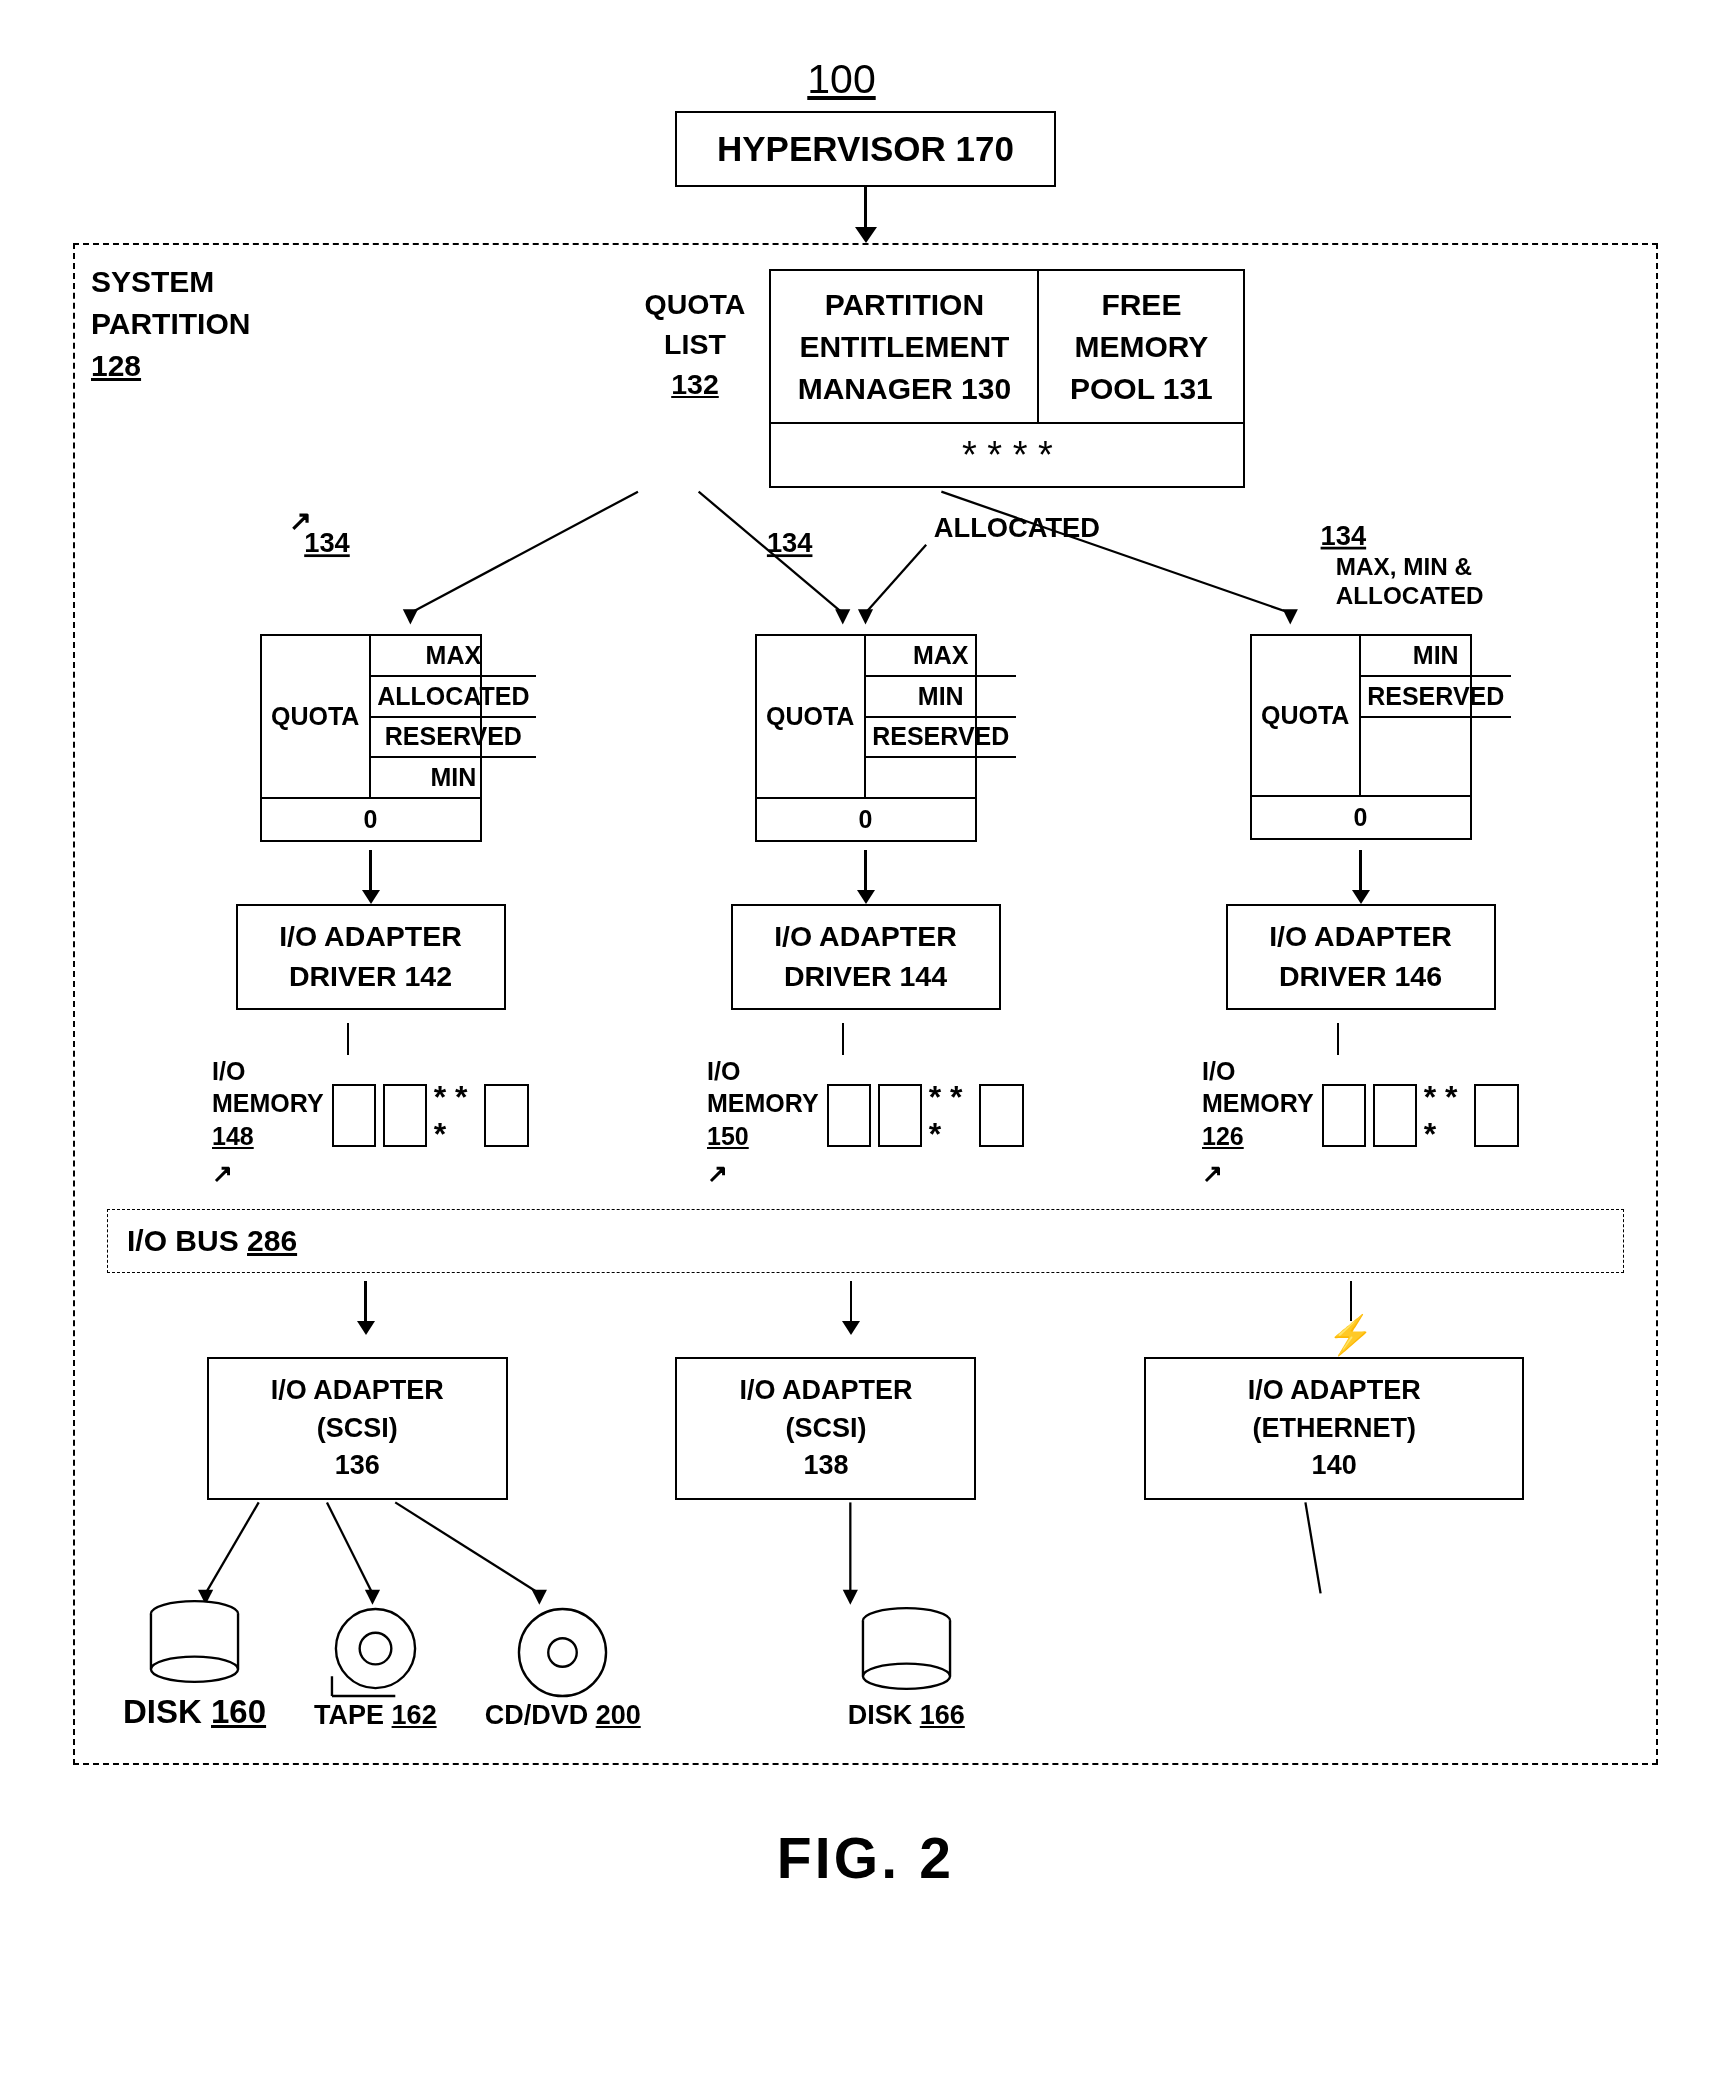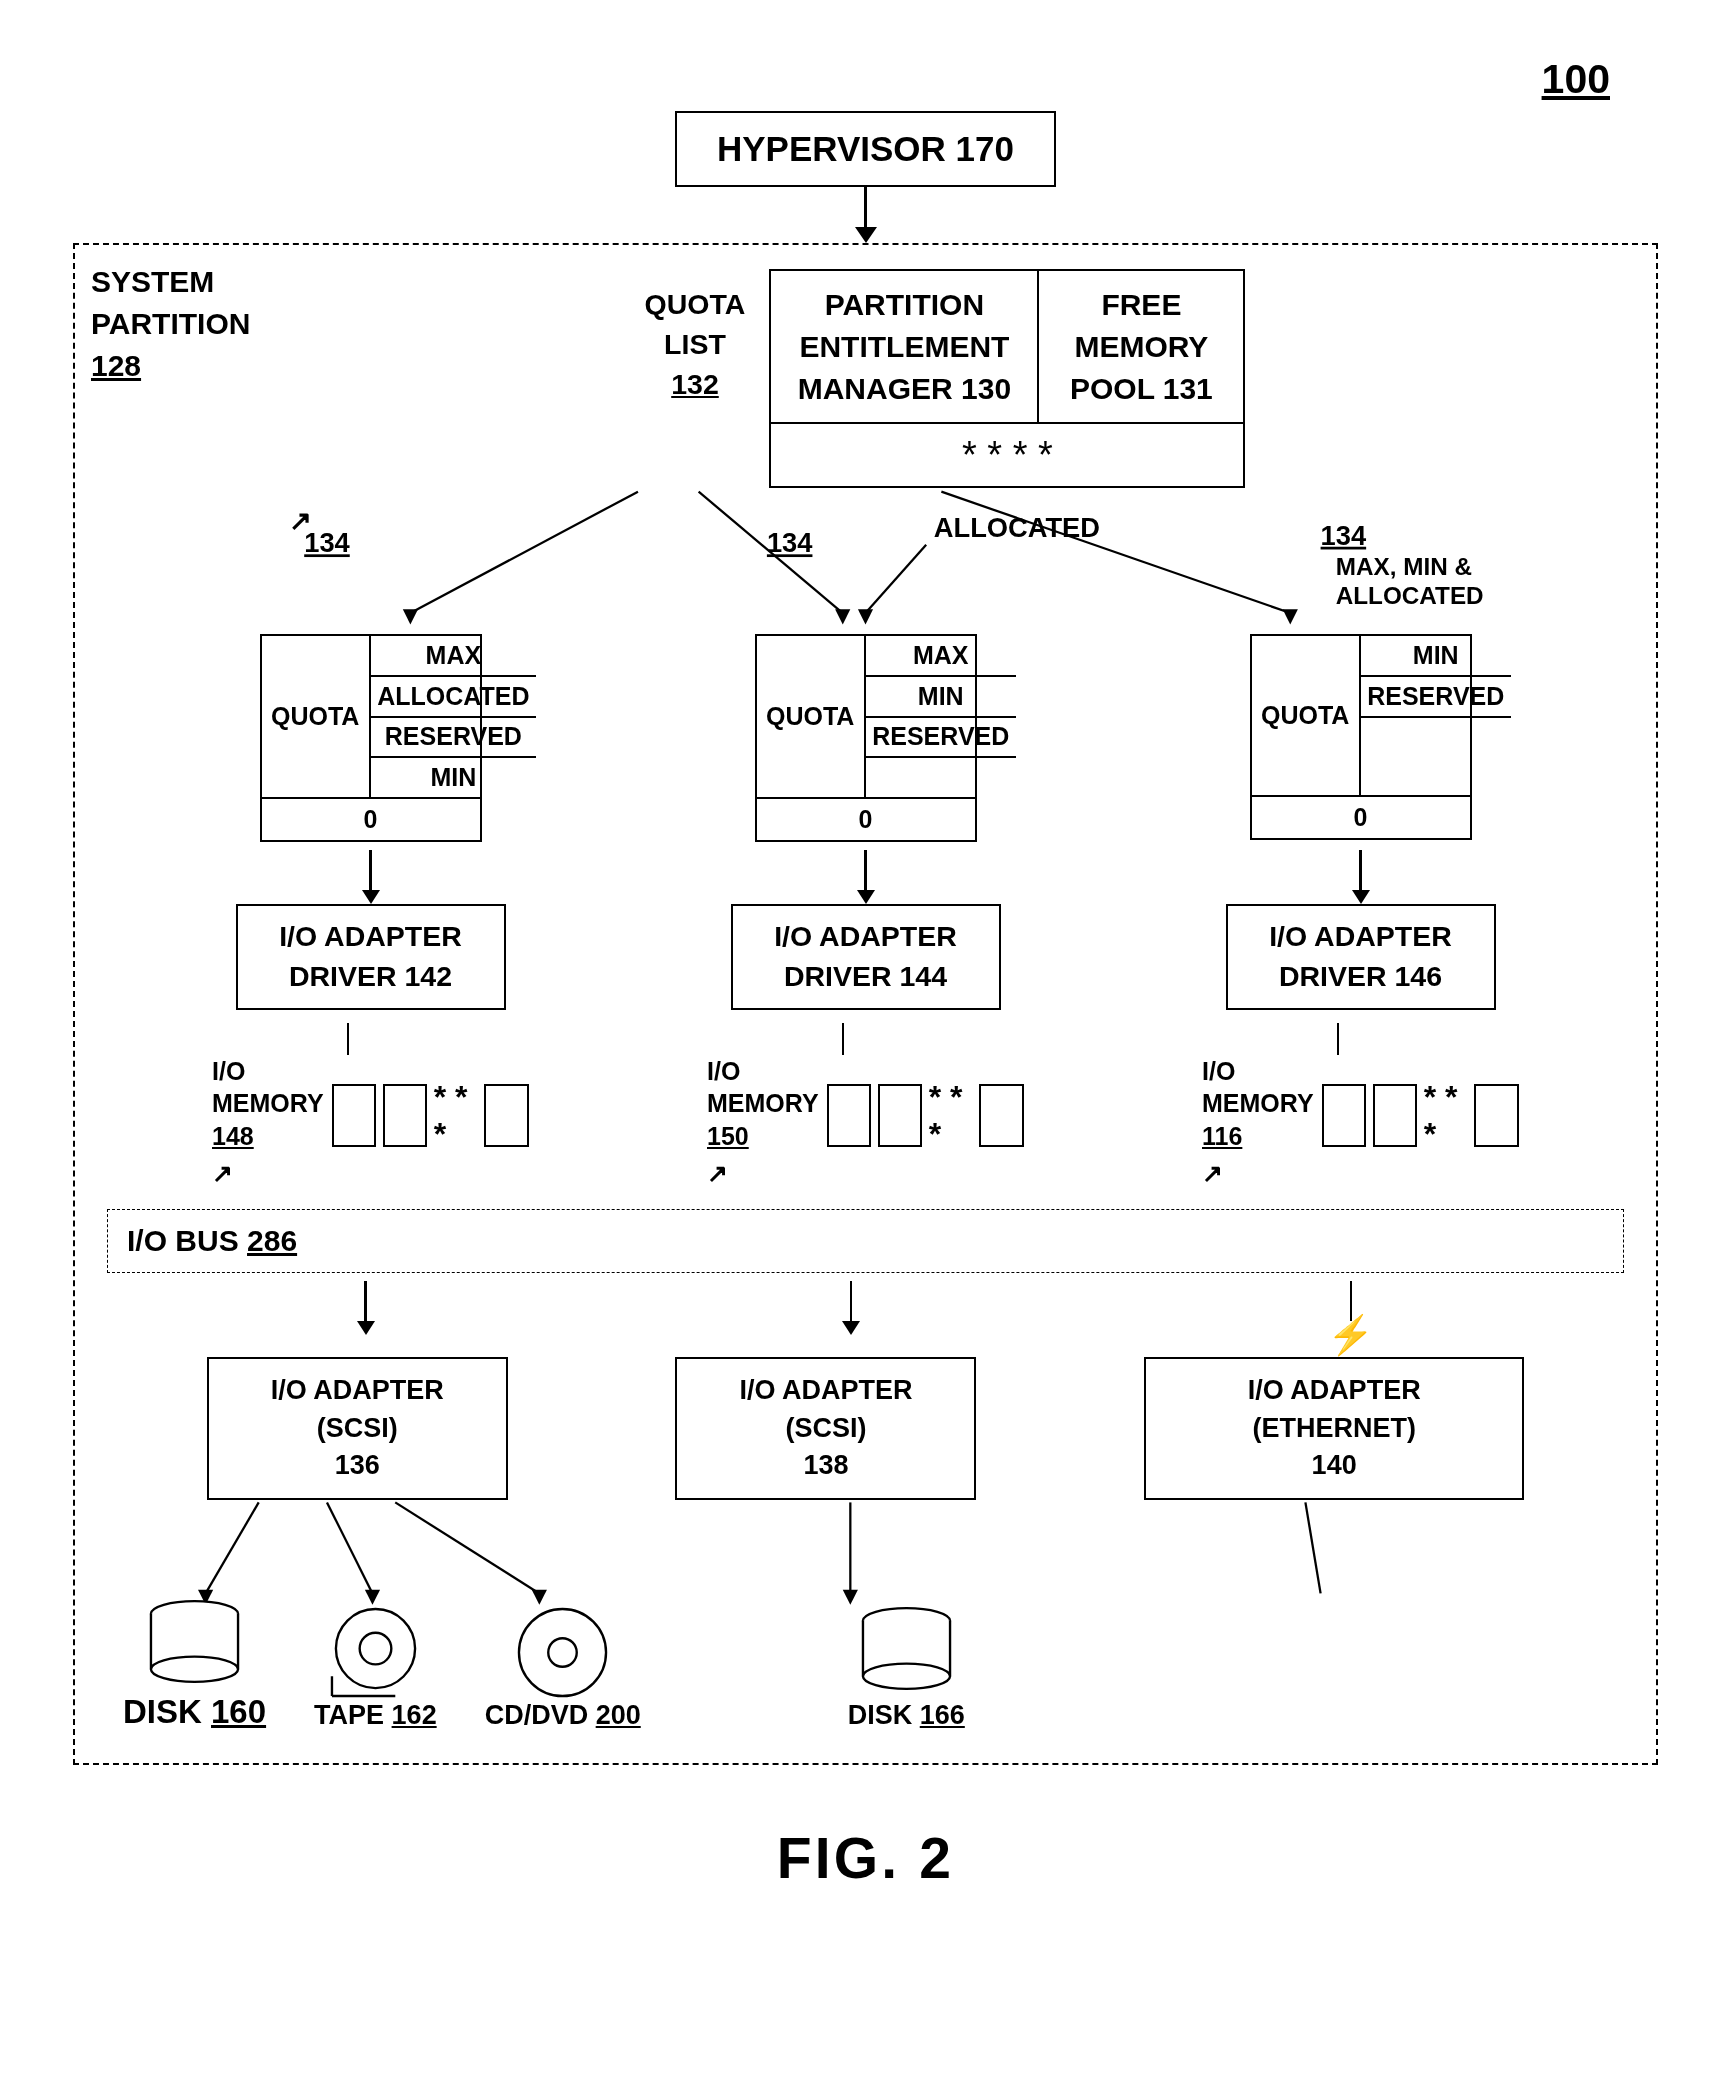--- a/index.html
+++ b/index.html
@@ -12,21 +12,21 @@
       flex-direction: column;
       align-items: center;
       padding: 32px 48px;
     }
   </style>
 </head>
 <body>
 
 <div style="width:1731px; display:flex; flex-direction:column; align-items:center; padding: 24px 48px;">
 
-  <div style="width:1585px; text-align:right; font-size:41px; text-decoration:underline; font-family:Arial,sans-serif; font-weight:bold; padding-right:48px; margin-bottom:8px;">100</div>
+  <div style="width:1585px; text-align:center; font-size:41px; text-decoration:underline; font-family:Arial,sans-serif; font-weight:normal; padding-right:48px; margin-bottom:8px;">100</div>
 
   <div style="display:flex; flex-direction:column; align-items:center; margin-bottom:0;">
     <div style="border:2.4px solid #000; padding:16px 40px; font-size:35px; font-weight:bold; font-family:Arial,sans-serif; background:#fff;">HYPERVISOR 170</div>
 
     <div style="display:flex; flex-direction:column; align-items:center;">
       <div style="width:2.4px; height:40px; background:#000;"></div>
       <div style="width:0;height:0;border-left:11px solid transparent;border-right:11px solid transparent;border-top:16px solid #000;"></div>
     </div>
   </div>
 
@@ -219,21 +219,21 @@
       </div>
 
       <div style="display:flex; flex-direction:column; align-items:flex-start; width:317px;">
         <div style="display:flex; margin-left:135px;">
           <div style="width:2.4px;height:32px;background:#000;"></div>
         </div>
         <div style="display:flex; align-items:flex-start;">
           <div style="font-size:25px; font-weight:bold; font-family:Arial,sans-serif; line-height:1.3; margin-right:8px;">
             <div>I/O</div>
             <div>MEMORY</div>
-            <div style="text-decoration:underline;">116</div>
+            <div style="text-decoration:underline;">126</div>
             <div style="margin-top:4.8px;">↗</div>
           </div>
           <div style="display:flex; align-items:center; gap:6.3px; margin-top:24px;">
             <div style="border:2.4px solid #000; width:55px; height:63px; background:#fff;"></div>
             <div style="border:2.4px solid #000; width:55px; height:63px; background:#fff;"></div>
             <div style="font-size:32px; font-weight:bold;">* * *</div>
             <div style="border:2.4px solid #000; width:55px; height:63px; background:#fff;"></div>
           </div>
         </div>
       </div>

